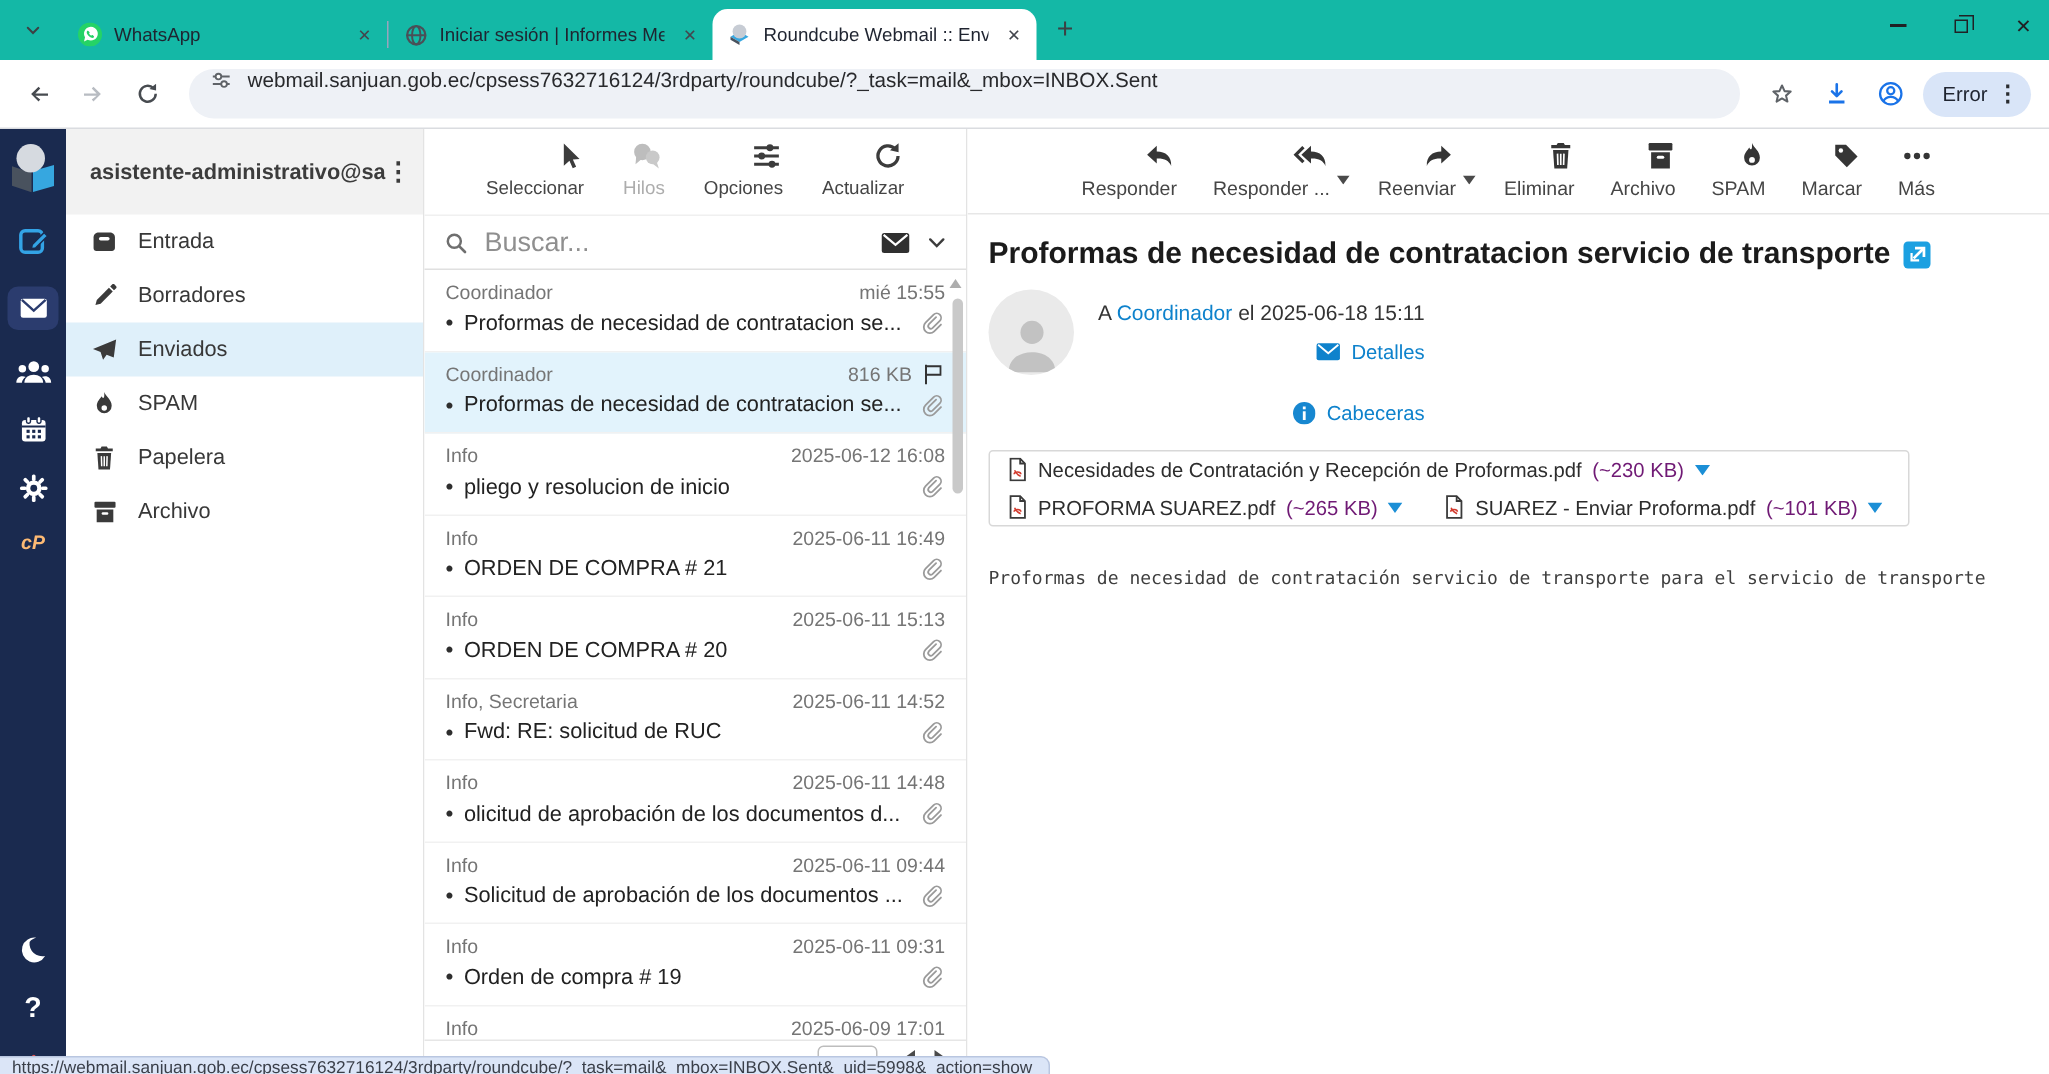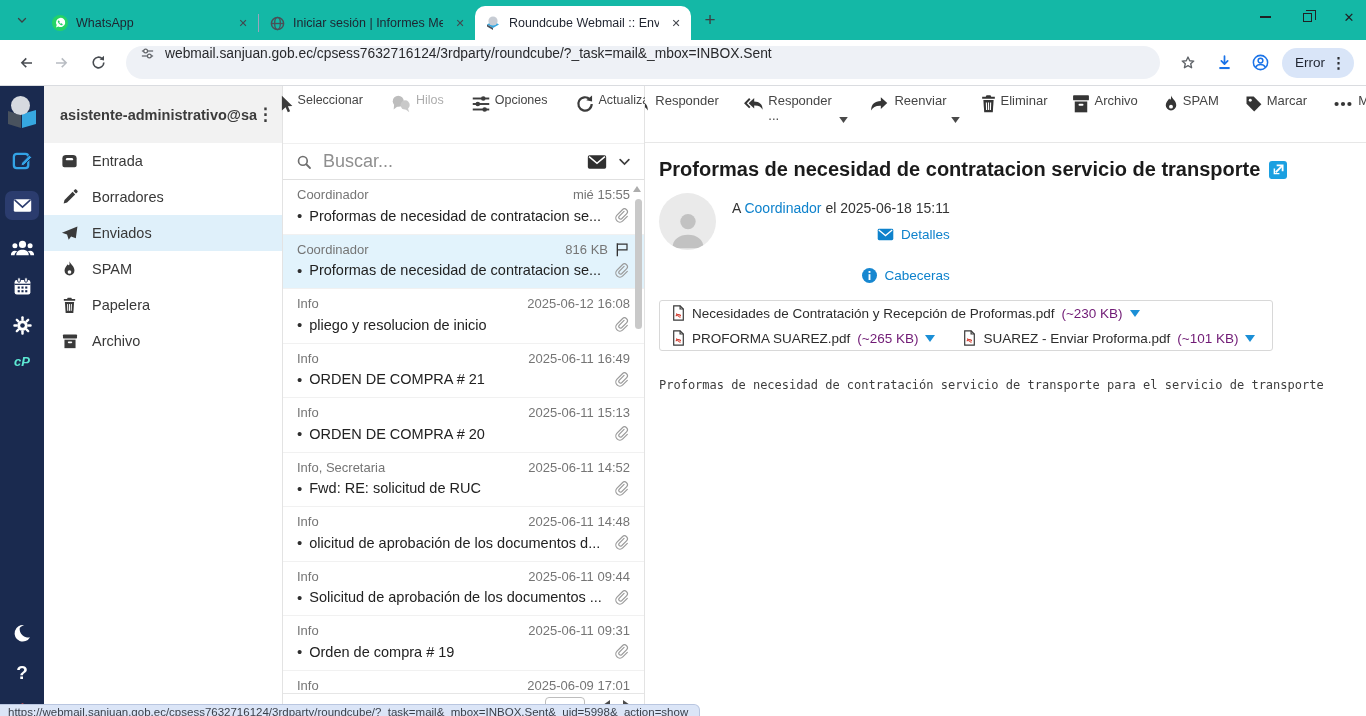--- a/index.html
+++ b/index.html
@@ -36,37 +36,37 @@
   .app { position:absolute; top:86px; left:0; right:0; bottom:0; display:flex; background:#fff; }
 
   
   .rail { width:44px; background:#1a2a4f; display:flex; flex-direction:column; align-items:center; flex:none; }
   .rail .logo { width:30px; height:30px; margin:10px 0 24px; position:relative; }
   .logo .cube-l { position:absolute; left:1px; bottom:0; width:13px; height:13px; background:#49525e; transform:skewY(18deg); }
   .logo .cube-r { position:absolute; right:1px; bottom:0; width:14px; height:14px; background:#36a7e0; transform:skewY(-16deg); }
   .logo .sphere { position:absolute; left:4px; top:0; width:19px; height:19px; border-radius:50%; background:#d6dae0; }
   .rail-item { margin-bottom:18px; display:flex; align-items:center; justify-content:center; }
   .rail-tile { width:34px; height:29px; background:#2b3c6e; border-radius:7px; display:flex; align-items:center; justify-content:center; }
-  .rail .cp { font-size:13px; font-weight:bold; font-style:italic; color:#5eead4; }
+  .rail .cp { font-size:13px; font-weight:bold; font-style:italic; color:#fdba74; }
   .rail .spacer { flex:1; }
   .rail .help { color:#fff; font-size:19px; font-weight:bold; }
   .rail .power { margin-bottom:-9px; }
 
   
   .folders { width:239px; border-right:1px solid #e3e3e3; display:flex; flex-direction:column; flex:none; background:#fff; }
   .account { height:57px; background:#f2f2f2; display:flex; align-items:center; padding:0 8px 0 16px; flex:none; }
   .account .email { flex:1; font-size:14.5px; font-weight:bold; color:#3c3c3c; white-space:nowrap; overflow:hidden; }
   .folder-row { height:36px; display:flex; align-items:center; gap:13px; padding:0 16px; font-size:14.5px; color:#383838; }
   .folder-row.selected { background:#dff0fa; }
   .ficon { width:19px; height:19px; flex:none; display:flex; align-items:center; justify-content:center; }
 
   
   .listcol { width:362px; border-right:1px solid #e3e3e3; position:relative; flex:none; background:#fff; }
   .list-toolbar { height:57px; display:flex; justify-content:center; gap:26px; padding-top:7px; }
-  .tbtn { display:flex; flex-direction:row; align-items:flex-start; gap:3px; font-size:12.5px; color:#454545; position:relative; }
+  .tbtn { display:flex; flex-direction:column; align-items:flex-end; gap:3px; font-size:12.5px; color:#454545; position:relative; }
   .tbtn.disabled { color:#adadad; }
   .tbtn .dd { position:absolute; right:-13px; top:24px; }
   .search-row { height:37px; border-top:1px solid #f0f0f0; border-bottom:1px solid #e0e0e0; display:flex; align-items:center; gap:10px; padding:0 12px; }
   .search-row input { flex:1; border:none; outline:none; background:transparent; font-size:18px; color:#333; font-family:Liberation Sans, sans-serif; }
   .search-row input::placeholder { color:#8f8f8f; }
   .rows { position:absolute; top:94px; left:0; right:0; bottom:0; overflow:hidden; }
   .mrow { height:54.5px; padding:7px 14px 0 14px; border-bottom:1px solid #f1f1f1; }
   .mrow.selected { background:#e2f3fc; }
   .mline1 { display:flex; justify-content:space-between; align-items:center; font-size:13px; color:#757575; }
   .mline1 .meta { display:flex; align-items:center; gap:6px; }

